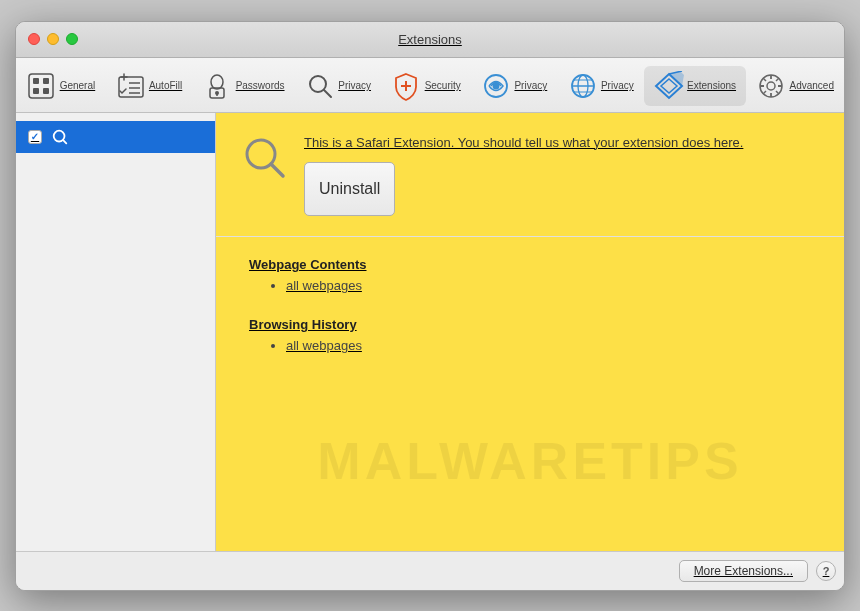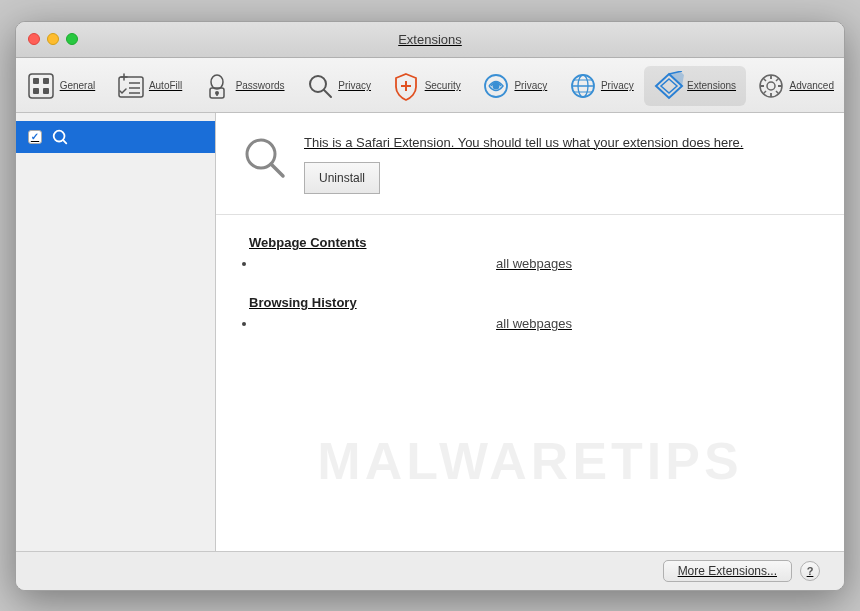--- a/index.html
+++ b/index.html
@@ -166,21 +166,21 @@
       height: 20px;
       display: flex;
       align-items: center;
       justify-content: center;
       font-size: 16px;
     }
 
     
     .main-panel {
       flex: 1;
-      background: #ffffff;
+      background: #fde047;
       display: flex;
       flex-direction: column;
       position: relative;
       overflow: hidden;
     }
 
     
     .watermark {
       position: absolute;
       bottom: 60px;
@@ -224,23 +224,23 @@
     .extension-description {
       font-size: 13px;
       color: #333;
       line-height: 1.5;
       margin-bottom: 10px;
     }
 
     .uninstall-btn {
       background: linear-gradient(to bottom, #f7f7f7, #e8e8e8);
       border: 1px solid #b0b0b0;
-      border-radius: 0;
-      padding: 8px 14px;
-      font-size: 12px;
+      border-radius: 5px;
+      padding: 17px 14px;
+      font-size: 16px;
       color: #333;
       cursor: pointer;
       display: inline-block;
     }
 
     
     .permissions {
       padding: 20px 33px;
       position: relative;
       z-index: 1;
@@ -260,35 +260,34 @@
 
     .permission-desc {
       font-size: 13px;
       color: #444;
       margin-bottom: 6px;
       line-height: 1.4;
     }
 
     .permission-list {
       list-style: disc;
-      margin-left: 8px;
-      text-align: center;
+      margin-left: 37px;
     }
 
     .permission-list li {
       font-size: 13px;
       color: #444;
       line-height: 1.6;
     }
 
     
     .footer {
       background: #ececec;
       border-top: 1px solid #c8c8c8;
-      padding: 8px 24px;
+      padding: 8px 8px;
       display: flex;
       justify-content: flex-end;
       align-items: center;
       gap: 8px;
       flex-shrink: 0;
     }
 
     .more-extensions-btn {
       background: linear-gradient(to bottom, #f7f7f7, #e8e8e8);
       border: 1px solid #b0b0b0;

